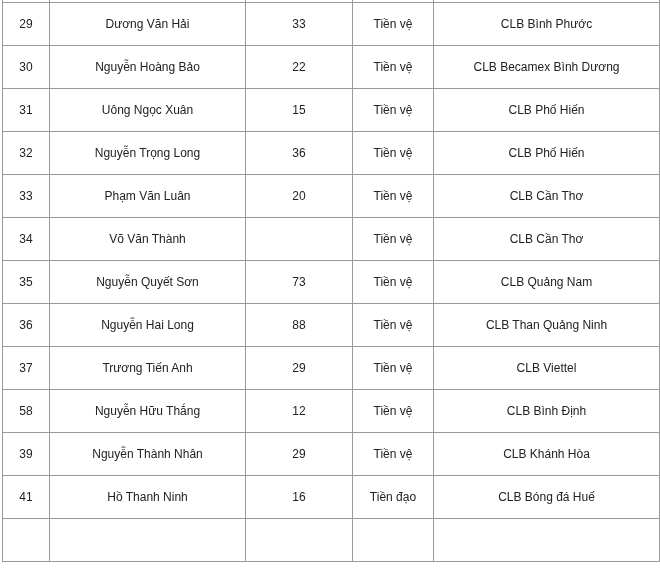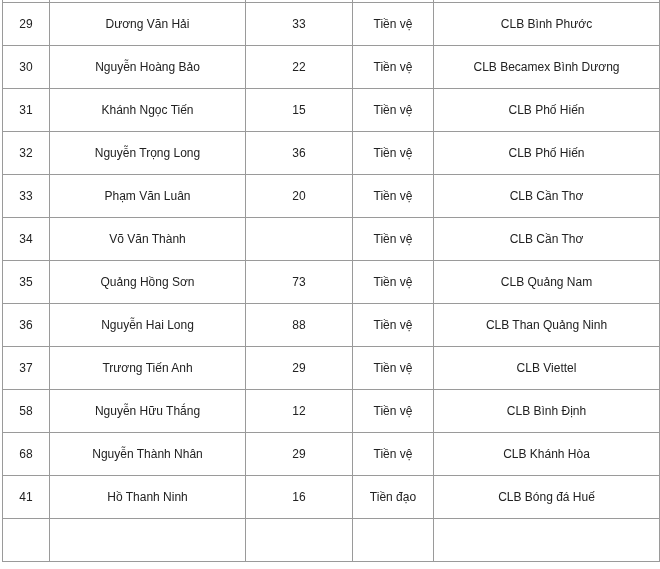--- a/index.html
+++ b/index.html
@@ -72,21 +72,21 @@
       </tr>
       <tr>
         <td>30</td>
         <td>Nguyễn Hoàng Bảo</td>
         <td>22</td>
         <td>Tiền vệ</td>
         <td>CLB Becamex Bình Dương</td>
       </tr>
       <tr>
         <td>31</td>
-        <td>Khánh Ngọc Tiến</td>
+        <td>Uông Ngọc Xuân</td>
         <td>15</td>
         <td>Tiền vệ</td>
         <td>CLB Phố Hiến</td>
       </tr>
       <tr>
         <td>32</td>
         <td>Nguyễn Trọng Long</td>
         <td>36</td>
         <td>Tiền vệ</td>
         <td>CLB Phố Hiến</td>
@@ -100,21 +100,21 @@
       </tr>
       <tr>
         <td>34</td>
         <td>Võ Văn Thành</td>
         <td></td>
         <td>Tiền vệ</td>
         <td>CLB Cần Thơ</td>
       </tr>
       <tr>
         <td>35</td>
-        <td>Quảng Hồng Sơn</td>
+        <td>Nguyễn Quyết Sơn</td>
         <td>73</td>
         <td>Tiền vệ</td>
         <td>CLB Quảng Nam</td>
       </tr>
       <tr>
         <td>36</td>
         <td>Nguyễn Hai Long</td>
         <td>88</td>
         <td>Tiền vệ</td>
         <td>CLB Than Quảng Ninh</td>
@@ -127,21 +127,21 @@
         <td>CLB Viettel</td>
       </tr>
       <tr>
         <td>58</td>
         <td>Nguyễn Hữu Thắng</td>
         <td>12</td>
         <td>Tiền vệ</td>
         <td>CLB Bình Định</td>
       </tr>
       <tr>
-        <td>68</td>
+        <td>39</td>
         <td>Nguyễn Thành Nhân</td>
         <td>29</td>
         <td>Tiền vệ</td>
         <td>CLB Khánh Hòa</td>
       </tr>
       <tr>
         <td>41</td>
         <td>Hồ Thanh Ninh</td>
         <td>16</td>
         <td>Tiền đạo</td>

